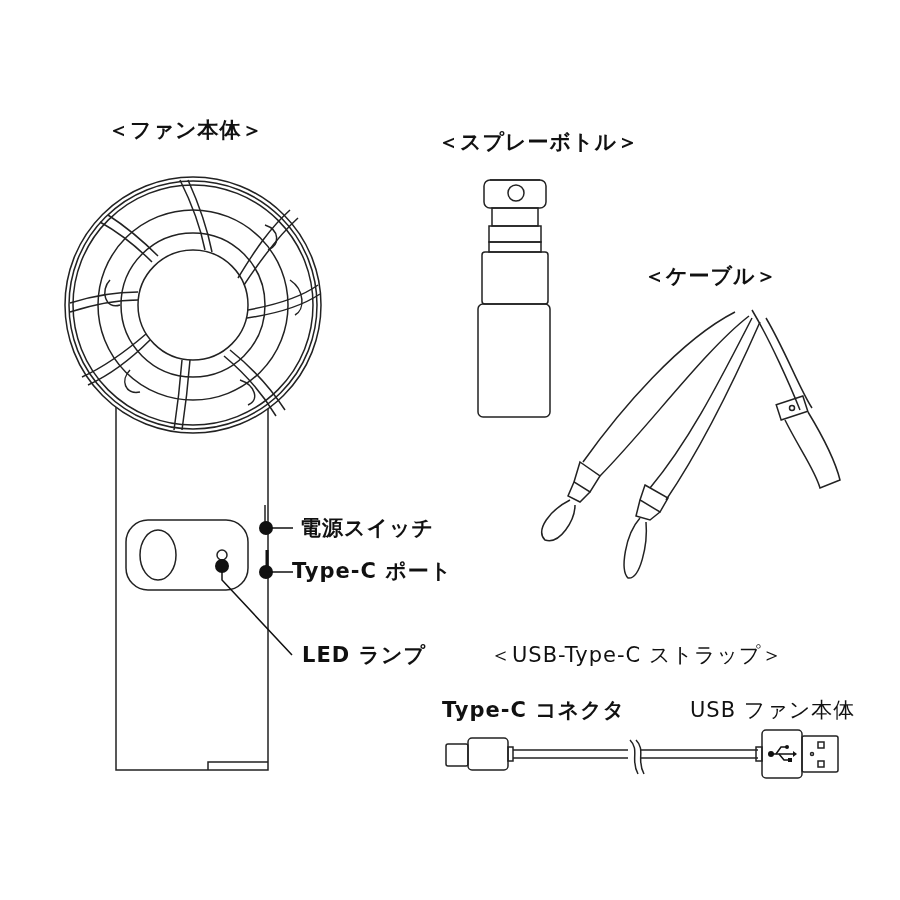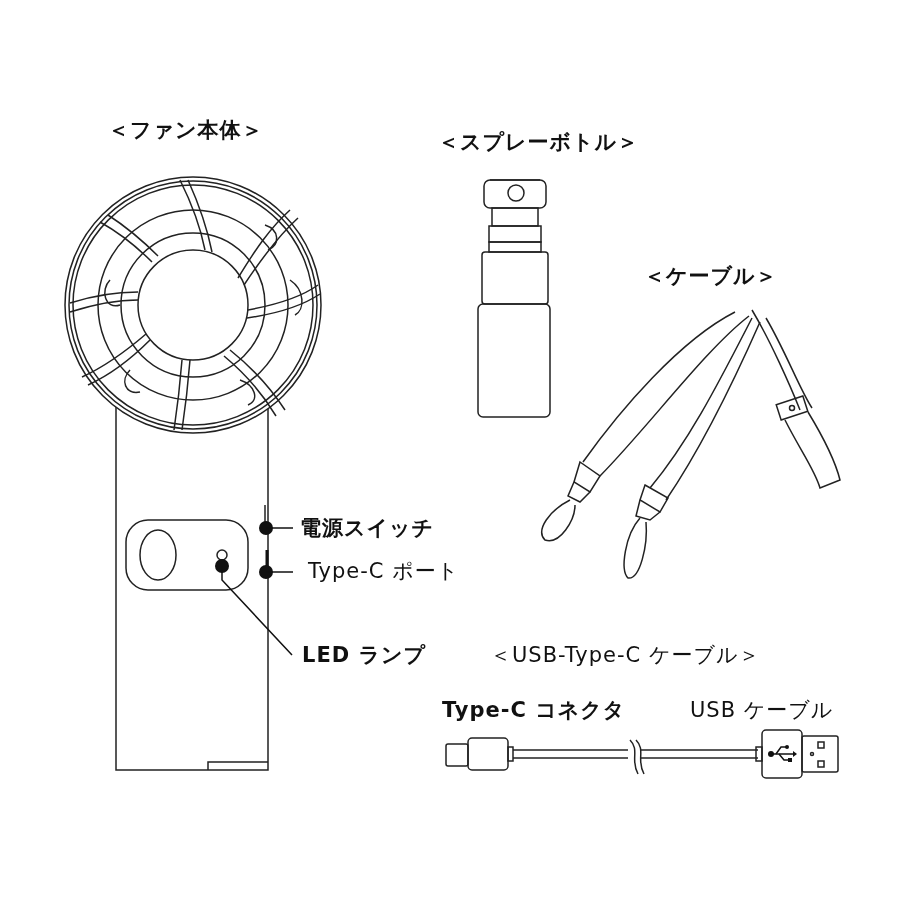--- a/index.html
+++ b/index.html
@@ -11,28 +11,28 @@
   .st { fill: none; stroke: #222; stroke-width: 1.5; }
   .stw { fill: #fff; stroke: #222; stroke-width: 1.5; }
   .dot { fill: #111; }
 </style>
 </head>
 <body>
 
 <div class="lbl title" style="left:108px; top:120px;">＜ファン本体＞</div>
 <div class="lbl title" style="left:410px; top:132px;margin-left:28px;">＜スプレーボトル＞</div>
 <div class="lbl title" style="left:644px; top:266px;">＜ケーブル＞</div>
-<div class="lbl title" style="left:490px; top:645px; font-weight:normal;">＜USB-Type-C ケーブル＞</div>
+<div class="lbl title" style="left:490px; top:645px; font-weight:normal;">＜USB-Type-C ストラップ＞</div>
 
 <div class="lbl" style="left:300px; top:518px;">電源スイッチ</div>
-<div class="lbl" style="left:308px; top:561px; font-weight:normal;">Type-C ポート</div>
+<div class="lbl" style="left:292px; top:561px; font-weight:bold;">Type-C ポート</div>
 <div class="lbl" style="left:302px; top:645px; font-weight:bold;">LED ランプ</div>
 
 <div class="lbl" style="left:442px; top:700px; font-weight:bold;">Type-C コネクタ</div>
-<div class="lbl" style="left:690px; top:700px; font-weight:normal;">USB ケーブル</div>
+<div class="lbl" style="left:690px; top:700px; font-weight:normal;">USB ファン本体</div>
 
 <svg class="art" width="900" height="900" viewBox="0 0 900 900">
 
   <g>
 
     <path class="st" d="M116 400 L116 770 L268 770 L268 400"></path>
     <path class="st" d="M208 770 L208 762 L268 762"></path>
 
     <circle class="stw" cx="193" cy="305" r="128"></circle>
     <circle class="st" cx="193" cy="305" r="124"></circle>

